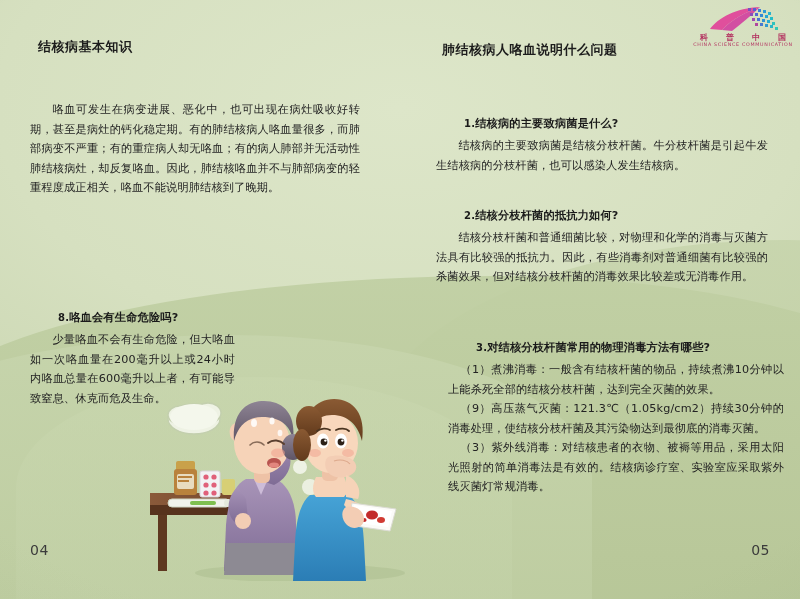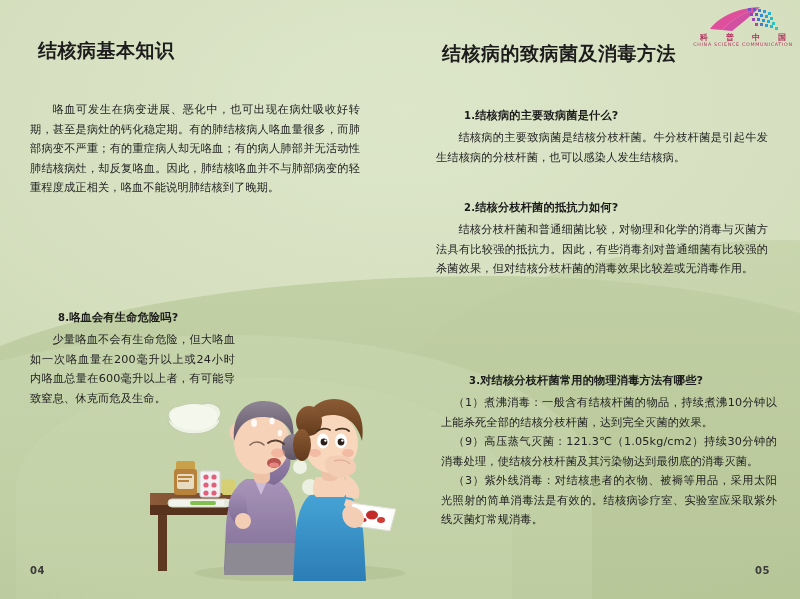--- a/index.html
+++ b/index.html
@@ -43,21 +43,21 @@
     position:absolute;inset:0;pointer-events:none;
     background:radial-gradient(130% 110% at 50% 45%, rgba(255,255,255,0) 55%, rgba(120,140,95,.17) 100%);
   }
 
   
   .spread{position:absolute;inset:0;display:flex;}
   .page-col{position:relative;width:50%;height:100%;box-sizing:border-box;}
 
   .sec-title{
     position:absolute;font-weight:bold;color:#1c1c1c;
-    font-size:19px;letter-spacing:.5px;white-space:nowrap;
+    font-size:13px;letter-spacing:.5px;white-space:nowrap;
   }
   .sec-title.left{left:38px;top:38px;}
   .sec-title.right{left:42px;top:41px;}
 
   .qblock{position:absolute;left:0;right:0;}
   .qhead{
     font-weight:bold;color:#1a1a1a;font-size:11.2px;
     letter-spacing:.2px;margin:0 0 5px 0;padding-left:28px;
     white-space:nowrap;
   }
@@ -68,30 +68,29 @@
   }
   .qbody p{margin:0;}
   .qbody p.ind{text-indent:2em;}
 
   
   .lp-q7{left:30px;width:330px;top:100px;}
   .lp-q8{left:30px;width:330px;top:290px;margin-top:20px;}
   .lp-q8 .qbody p.narrow{width:205px;}
 
   
-  .rp-q1{left:36px;width:332px;top:108px;}
-  .rp-q2{left:36px;width:332px;top:200px;}
-  .rp-q3{left:41px;width:336px;top:340px;margin-top:33px;}
+  .rp-q1{left:36px;width:332px;top:116px;}
+  .rp-q2{left:36px;width:332px;top:208px;}
+  .rp-q3{left:48px;width:336px;top:340px;}
   .rp-q3 .qbody p{text-indent:0;}
   .rp-q3 .qbody p.item{text-indent:1.1em;}
 
   .pagenum{
-    position:absolute;bottom:23px;font-size:10px;color:#3b3b3b;
+    position:absolute;bottom:41px;font-size:14px;color:#3b3b3b;
     letter-spacing:.5px;
-    font-weight:bold;
   }
   .pagenum.left{left:30px;}
   .pagenum.right{right:30px;}
 
   
   .logo{position:absolute;right:8px;top:6px;width:100px;height:46px;}
   .logo svg{display:block;}
   .logo-cn{
     position:absolute;left:8px;top:26px;width:86px;
     display:flex;justify-content:space-between;
@@ -327,21 +326,21 @@
         </svg>
         <div class="logo-cn">
           <span>科</span>
           <span>普</span>
           <span>中</span>
           <span>国</span>
         </div>
         <div class="logo-en">CHINA SCIENCE COMMUNICATION</div>
       </div>
 
-      <div class="sec-title right">结核病的致病菌及消毒方法</div>
+      <div class="sec-title right">肺结核病人咯血说明什么问题</div>
 
       <div class="qblock rp-q1">
         <div class="qhead">
           <span class="num">1.</span><span>结核病的主要致病菌是什么?</span>
         </div>
         <div class="qbody">
           <p class="ind">结核病的主要致病菌是结核分枝杆菌。牛分枝杆菌是引起牛发生结核病的分枝杆菌，也可以感染人发生结核病。</p>
         </div>
       </div>
 

